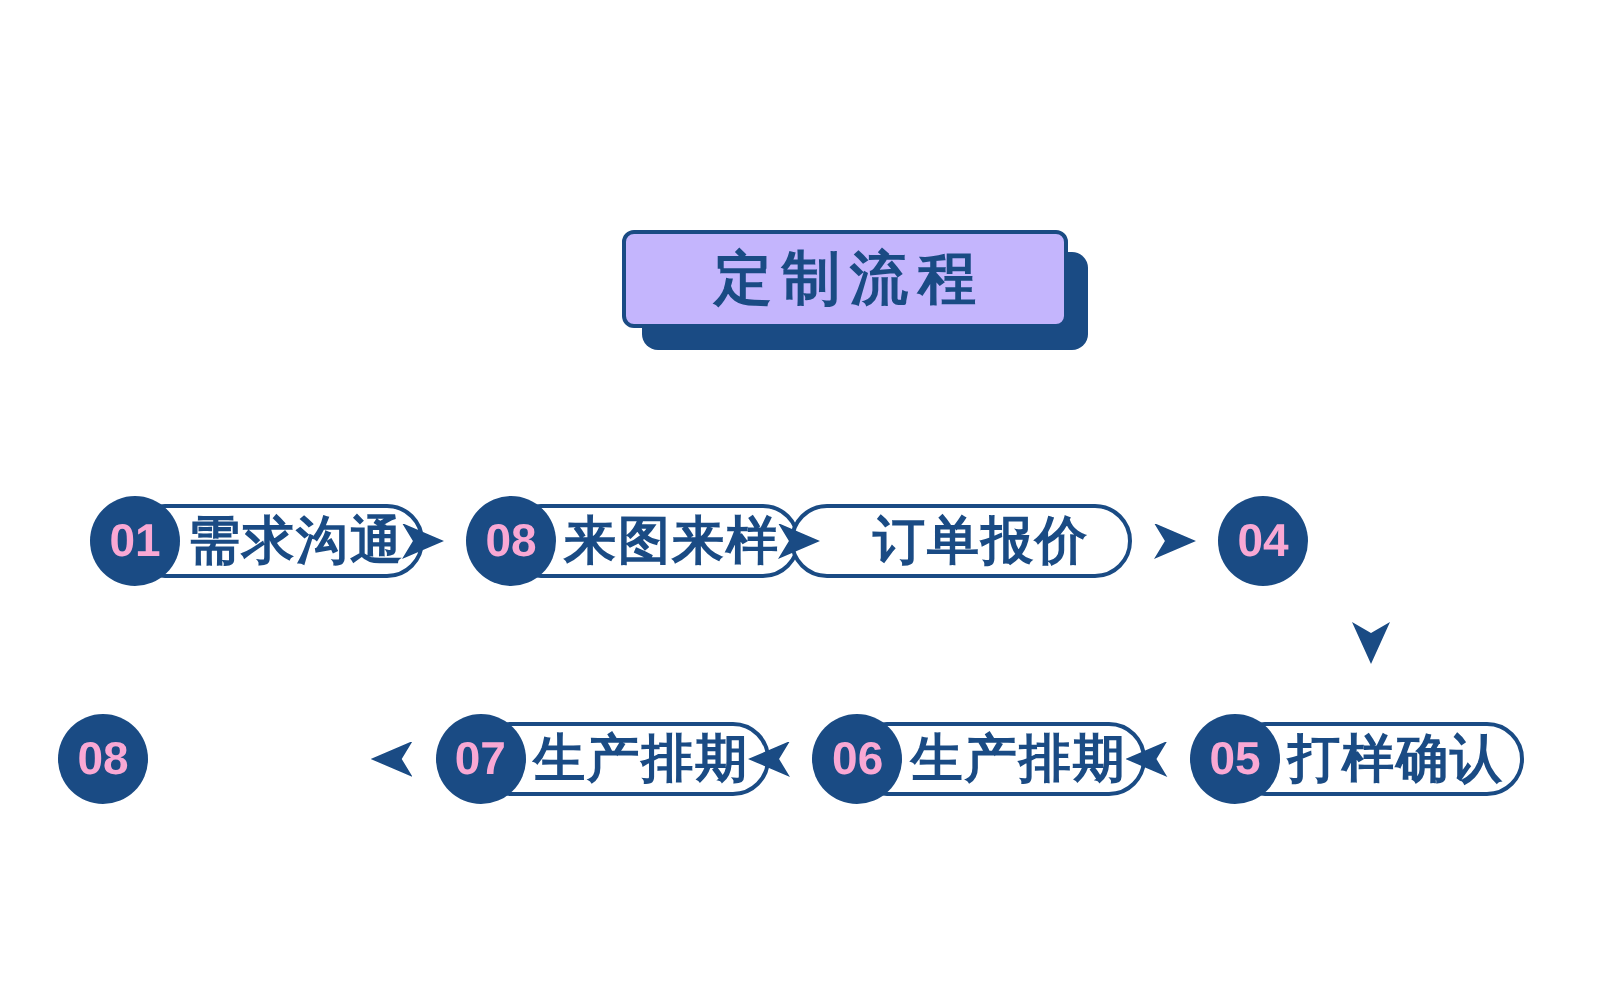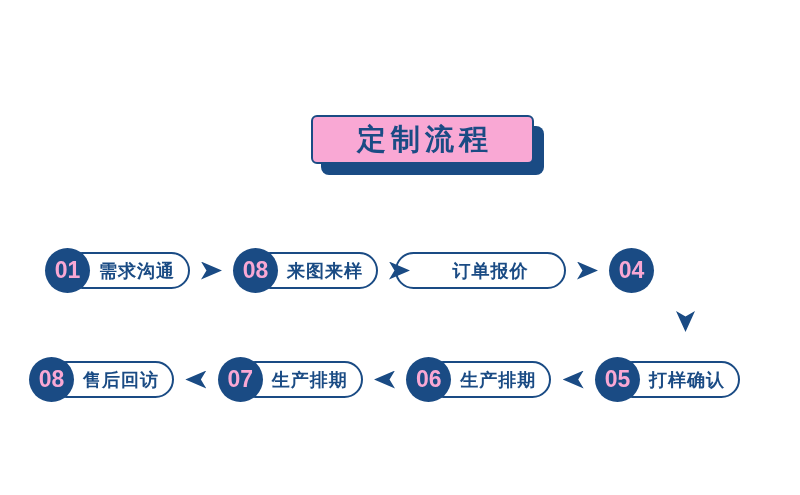--- a/index.html
+++ b/index.html
@@ -9,21 +9,21 @@
     font-family:"Liberation Sans","DejaVu Sans",sans-serif; overflow:hidden;
   }
   
   .title-group { position:absolute; left:311px; top:115px; width:223px; height:49px; }
   .title-shadow {
     position:absolute; left:10px; top:11px; width:100%; height:100%;
     background:var(--navy); border-radius:8px;
   }
   .title-box {
     position:absolute; left:0; top:0; width:100%; height:100%; box-sizing:border-box;
-    background:#f9a8d4; border:2px solid var(--navy); border-radius:6px;
+    background:#c4b5fd; border:2px solid var(--navy); border-radius:6px;
     display:flex; align-items:center; justify-content:center;
   }
   .title-text {
     font-size:29px; font-weight:bold; color:var(--navy); letter-spacing:5px;
     text-indent:5px; white-space:nowrap;
   }
   
   .row { position:absolute; display:flex; align-items:center; height:45px; }
   .row1 { left:45px; top:248px; width:709px; }
   .row2 { left:29px; top:357px; width:711px; }
@@ -33,21 +33,21 @@
     color:#f9a8d4; display:flex; align-items:center; justify-content:center;
     font-size:23px; font-weight:bold; z-index:2; flex:none;
   }
   .pill {
     flex:1; height:37px; margin-left:-26px; box-sizing:border-box;
     border:2.5px solid var(--navy); border-radius:20px; background:#fff;
     display:flex; align-items:center; justify-content:center;
     padding-left:28px; padding-right:8px;
   }
   .pill-text {
-    font-size:18px; font-weight:bold; color:var(--navy);
+    font-size:26px; font-weight:bold; color:var(--navy);
     letter-spacing:1px; white-space:nowrap;
   }
   
   .arrow-gap { flex:1; display:flex; align-items:center; justify-content:center; }
   .arrow { width:21px; height:18px; background:var(--navy); }
   .arrow.right { clip-path:polygon(0 0, 100% 50%, 0 100%, 26% 50%); }
   .arrow.left  { clip-path:polygon(100% 0, 0 50%, 100% 100%, 74% 50%); }
   .arrow-down {
     position:absolute; left:676px; top:311px; width:19px; height:21px;
     background:var(--navy); clip-path:polygon(0 0, 50% 100%, 100% 0, 50% 26%);
@@ -95,23 +95,20 @@
     <div class="step">
       <div class="num">04</div>
     </div>
   </div>
 
   <div class="arrow-down"></div>
 
   <div class="row row2">
     <div class="step">
       <div class="num">08</div>
-      <div class="pill">
-        <span class="pill-text">售后回访</span>
-      </div>
     </div>
     <div class="arrow-gap">
       <div class="arrow left"></div>
     </div>
     <div class="step">
       <div class="num">07</div>
       <div class="pill">
         <span class="pill-text">生产排期</span>
       </div>
     </div>

